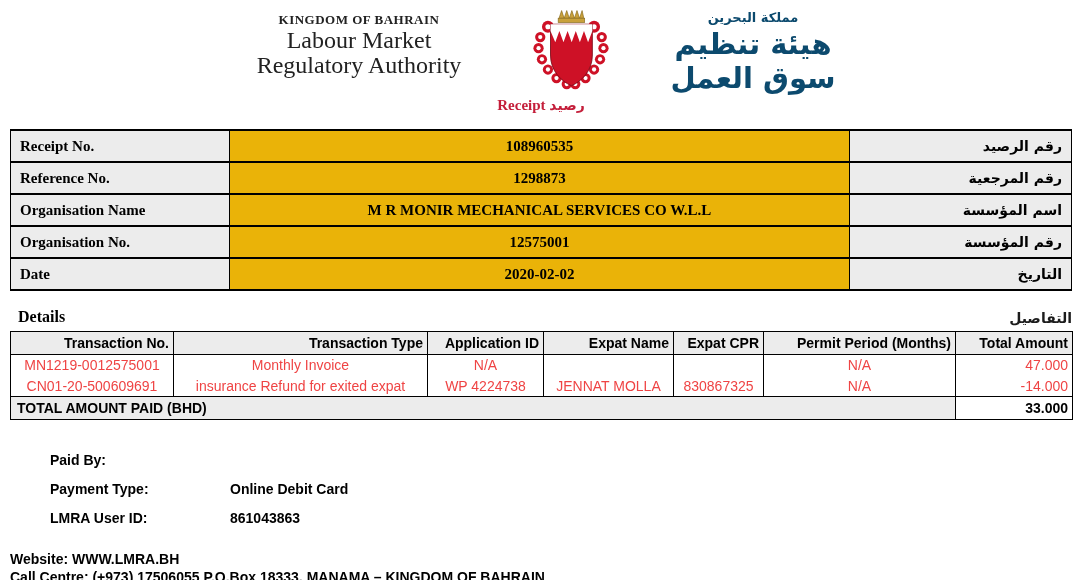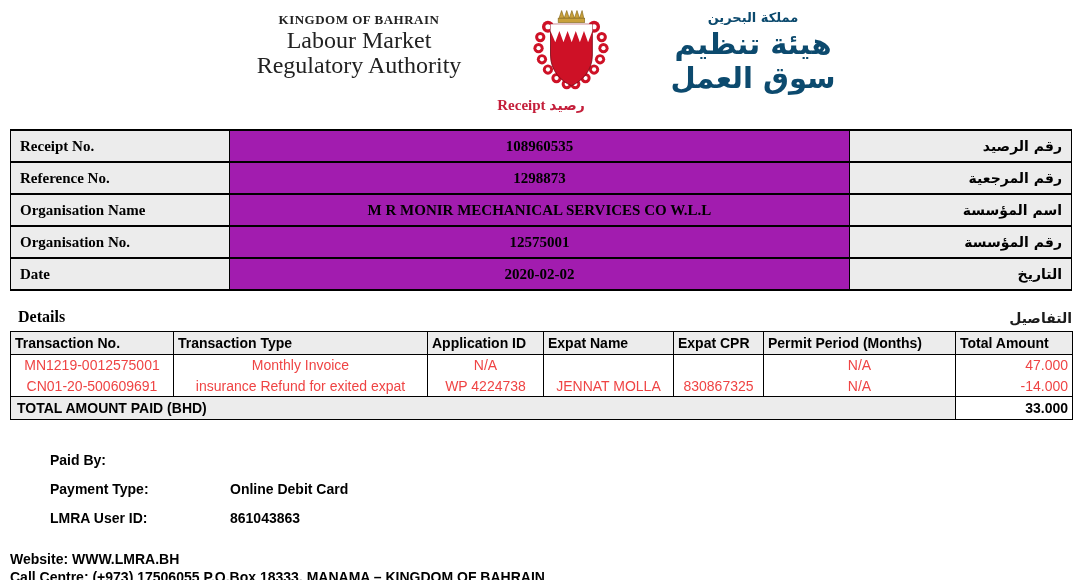--- a/index.html
+++ b/index.html
@@ -41,21 +41,21 @@
     border-collapse: collapse; table-layout: fixed;
     width: 1062px; margin: 15px 10px 0 10px;
     font-family: "Liberation Serif", "DejaVu Serif", serif;
     font-size: 15px; font-weight: bold;
   }
   table.info td {
     border: 1px solid #000; border-top-width: 2px; border-bottom-width: 2px;
     height: 32px; vertical-align: middle;
   }
   td.i-label { width: 212px; background: #ececec; padding-left: 9px; }
-  td.i-value { width: 600px; text-align: center; background: #a21caf; }
+  td.i-value { width: 600px; text-align: center; background: #eab308; }
   td.i-ar    { width: 215px; background: #ececec; text-align: right; padding-right: 9px; font-size: 14px; }
 
   
   .details-head {
     display: flex; justify-content: space-between; align-items: flex-end;
     margin: 17px 10px 0 10px;
   }
   .details-title {
     font-family: "Liberation Serif", "DejaVu Serif", serif;
     font-weight: bold; font-size: 16px; padding-left: 8px;
@@ -63,21 +63,21 @@
   .details-title-ar { font-size: 14px; font-weight: bold; color: #1c1c1c; }
 
   
   table.details {
     border-collapse: collapse; table-layout: fixed;
     width: 1062px; margin: 5px 10px 0 10px;
     font-size: 14px;
   }
   table.details th, table.details td { border: 1px solid #000; padding: 0 4px; }
   table.details thead th {
-    background: #ececec; font-weight: bold; height: 23px; text-align: left;
+    background: #ececec; font-weight: bold; height: 23px; text-align: right;
   }
   table.details tbody td {
     border-top: 0; border-bottom: 0; color: #ef4444;
     height: 21px; text-align: center; background: #fff;
     overflow: hidden; white-space: nowrap;
   }
   table.details td.num, table.details tfoot td.num { text-align: right; }
   table.details tfoot td {
     height: 23px; font-weight: bold; background: #ececec;
   }

